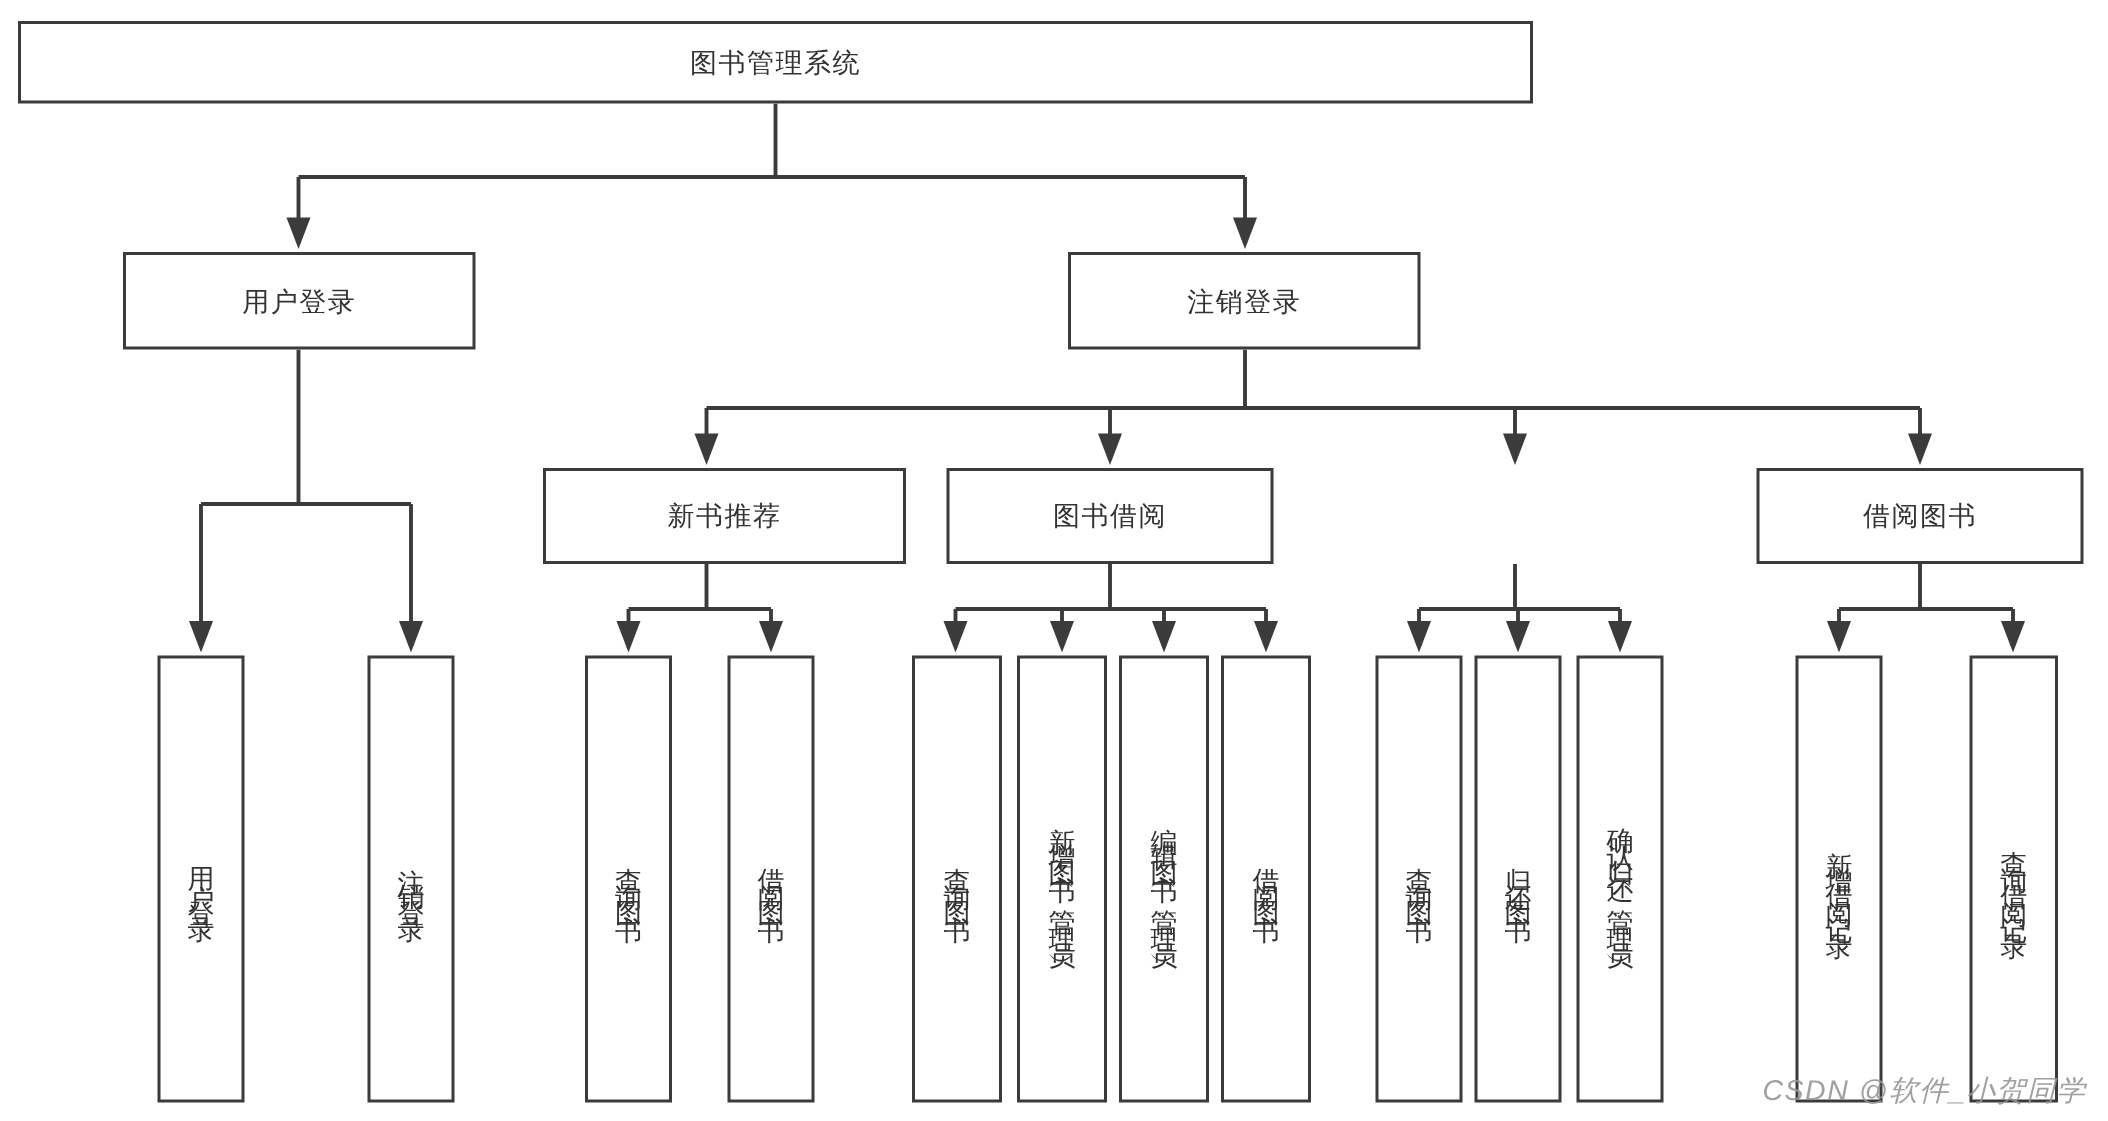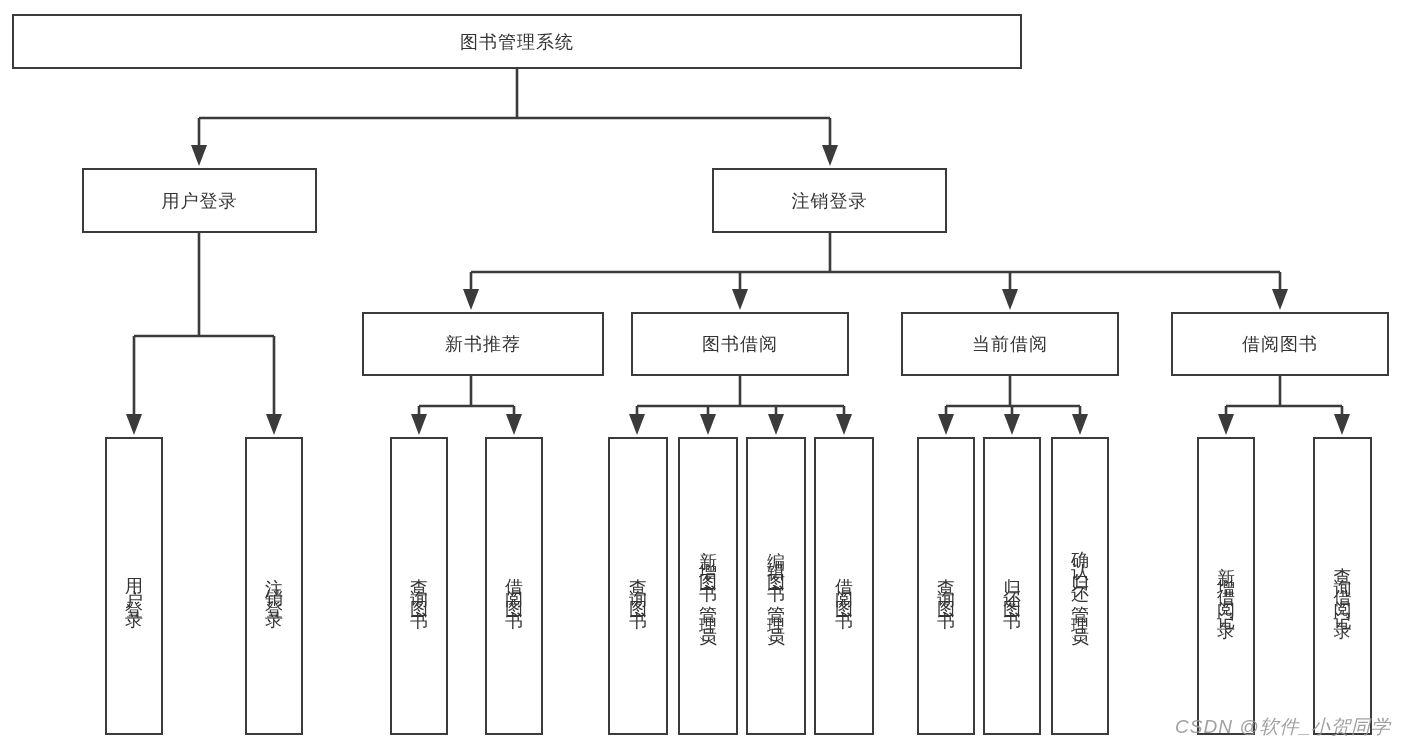--- a/index.html
+++ b/index.html
@@ -138,23 +138,20 @@
   <div class="node" style="left:712px; top:168px; width:235px; height:65px;">
     <span>注销登录</span>
   </div>
 
   <div class="node" style="left:362px; top:312px; width:242px; height:64px;">
     <span>新书推荐</span>
   </div>
   <div class="node" style="left:631px; top:312px; width:218px; height:64px;">
     <span>图书借阅</span>
   </div>
-  <div class="node" style="left:901px; top:312px; width:218px; height:64px;">
-    <span>当前借阅</span>
-  </div>
   <div class="node" style="left:1171px; top:312px; width:218px; height:64px;">
     <span>借阅图书</span>
   </div>
 
   <div class="node vert" style="left:105px; top:437px; width:58px; height:298px;">
     <span>用户登录</span>
   </div>
   <div class="node vert" style="left:245px; top:437px; width:58px; height:298px;">
     <span>注销登录</span>
   </div>

